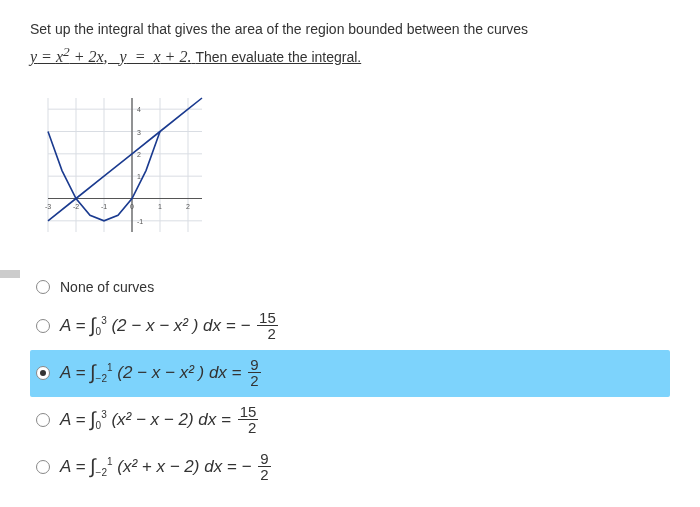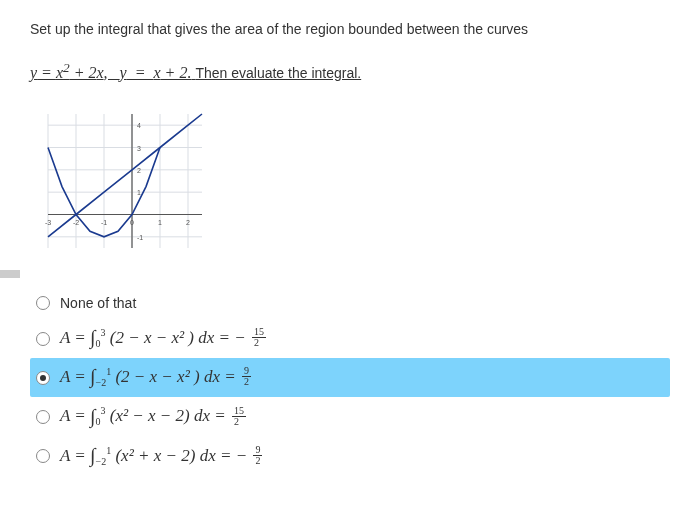--- a/index.html
+++ b/index.html
@@ -5,21 +5,21 @@
   * { box-sizing: border-box; }
   body {
     margin: 0;
     padding: 20px 30px;
     font-family: Arial, Helvetica, sans-serif;
     font-size: 14px;
     color: #333;
     background: #fff;
     width: 700px;
   }
-  .question-text { margin-bottom: 20px; line-height: 1.4; }
+  .question-text { margin-bottom: 4px; line-height: 1.4; }
   .equation-line { font-family: 'Times New Roman', serif; font-size: 16px; margin-bottom: 14px; text-decoration: underline; }
   .equation-line .math { font-style: italic; }
   .graph-wrap { margin: 6px 0 18px 0; }
   .options { margin-top: 8px; }
   .option {
     display: flex;
     align-items: center;
     padding: 8px 6px;
     gap: 10px;
     border-radius: 2px;
@@ -35,31 +35,31 @@
   }
   .radio.filled::after {
     content: "";
     position: absolute;
     left: 3px; top: 3px;
     width: 6px; height: 6px;
     background: #333;
     border-radius: 50%;
   }
   .opt-label {
-    font-family: Liberation Serif, serif;
+    font-family: Liberation Sans, sans-serif;
     font-size: 17px;
     font-style: italic;
     white-space: nowrap;
   }
   .frac {
     display: inline-block;
     vertical-align: middle;
-    text-align: left;
+    text-align: right;
     font-style: normal;
-    font-size: 10px;
+    font-size: 15px;
     line-height: 1;
     margin: 0 2px;
     position: relative;
     top: -1px;
   }
   .frac .num { display: block; border-bottom: 1px solid #333; padding: 0 2px; }
   .frac .den { display: block; padding: 0 2px; }
   .intsym { font-size: 20px; font-style: normal; vertical-align: middle; position: relative; top:-1px;}
   .sub { font-size: 10px; vertical-align: sub; font-style: normal; }
   .sup { font-size: 10px; vertical-align: super; font-style: normal; }
@@ -106,21 +106,21 @@
       <text x="107" y="54.5" font-size="7" fill="#555" text-anchor="start">3</text>
       <text x="107" y="32.16666666666667" font-size="7" fill="#555" text-anchor="start">4</text>
       <path d=" M18.0 51.5 L32.0 90.6 L46.0 118.5 L60.0 135.3 L74.0 140.8 L88.0 135.3 L102.0 118.5 L116.0 90.6 L130.0 51.5" stroke="#1a3a8f" stroke-width="1.6" fill="none"></path>
       <path d=" M18.0 140.8 L46.0 118.5 L74.0 96.2 L102.0 73.8 L130.0 51.5 L158.0 29.2 L172.0 18.0" stroke="#1a3a8f" stroke-width="1.6" fill="none"></path>
     </svg>
 </div>
 
 <div class="options" id="options">
     <div class="option">
       <div class="radio"></div>
-      <div class="plain-opt">None of that</div>
+      <div class="plain-opt">None of curves</div>
     </div>
     <div class="option">
       <div class="radio"></div>
       <div class="opt-label">A = <span class="intsym">∫</span><span class="sub">0</span><span class="sup">3</span> (2 − x − x² ) dx = − <span class="frac"><span class="num">15</span><span class="den">2</span></span></div>
     </div>
     <div class="option selected">
       <div class="radio filled"></div>
       <div class="opt-label">A = <span class="intsym">∫</span><span class="sub">−2</span><span class="sup">1</span> (2 − x − x² ) dx = <span class="frac"><span class="num">9</span><span class="den">2</span></span></div>
     </div>
     <div class="option">

